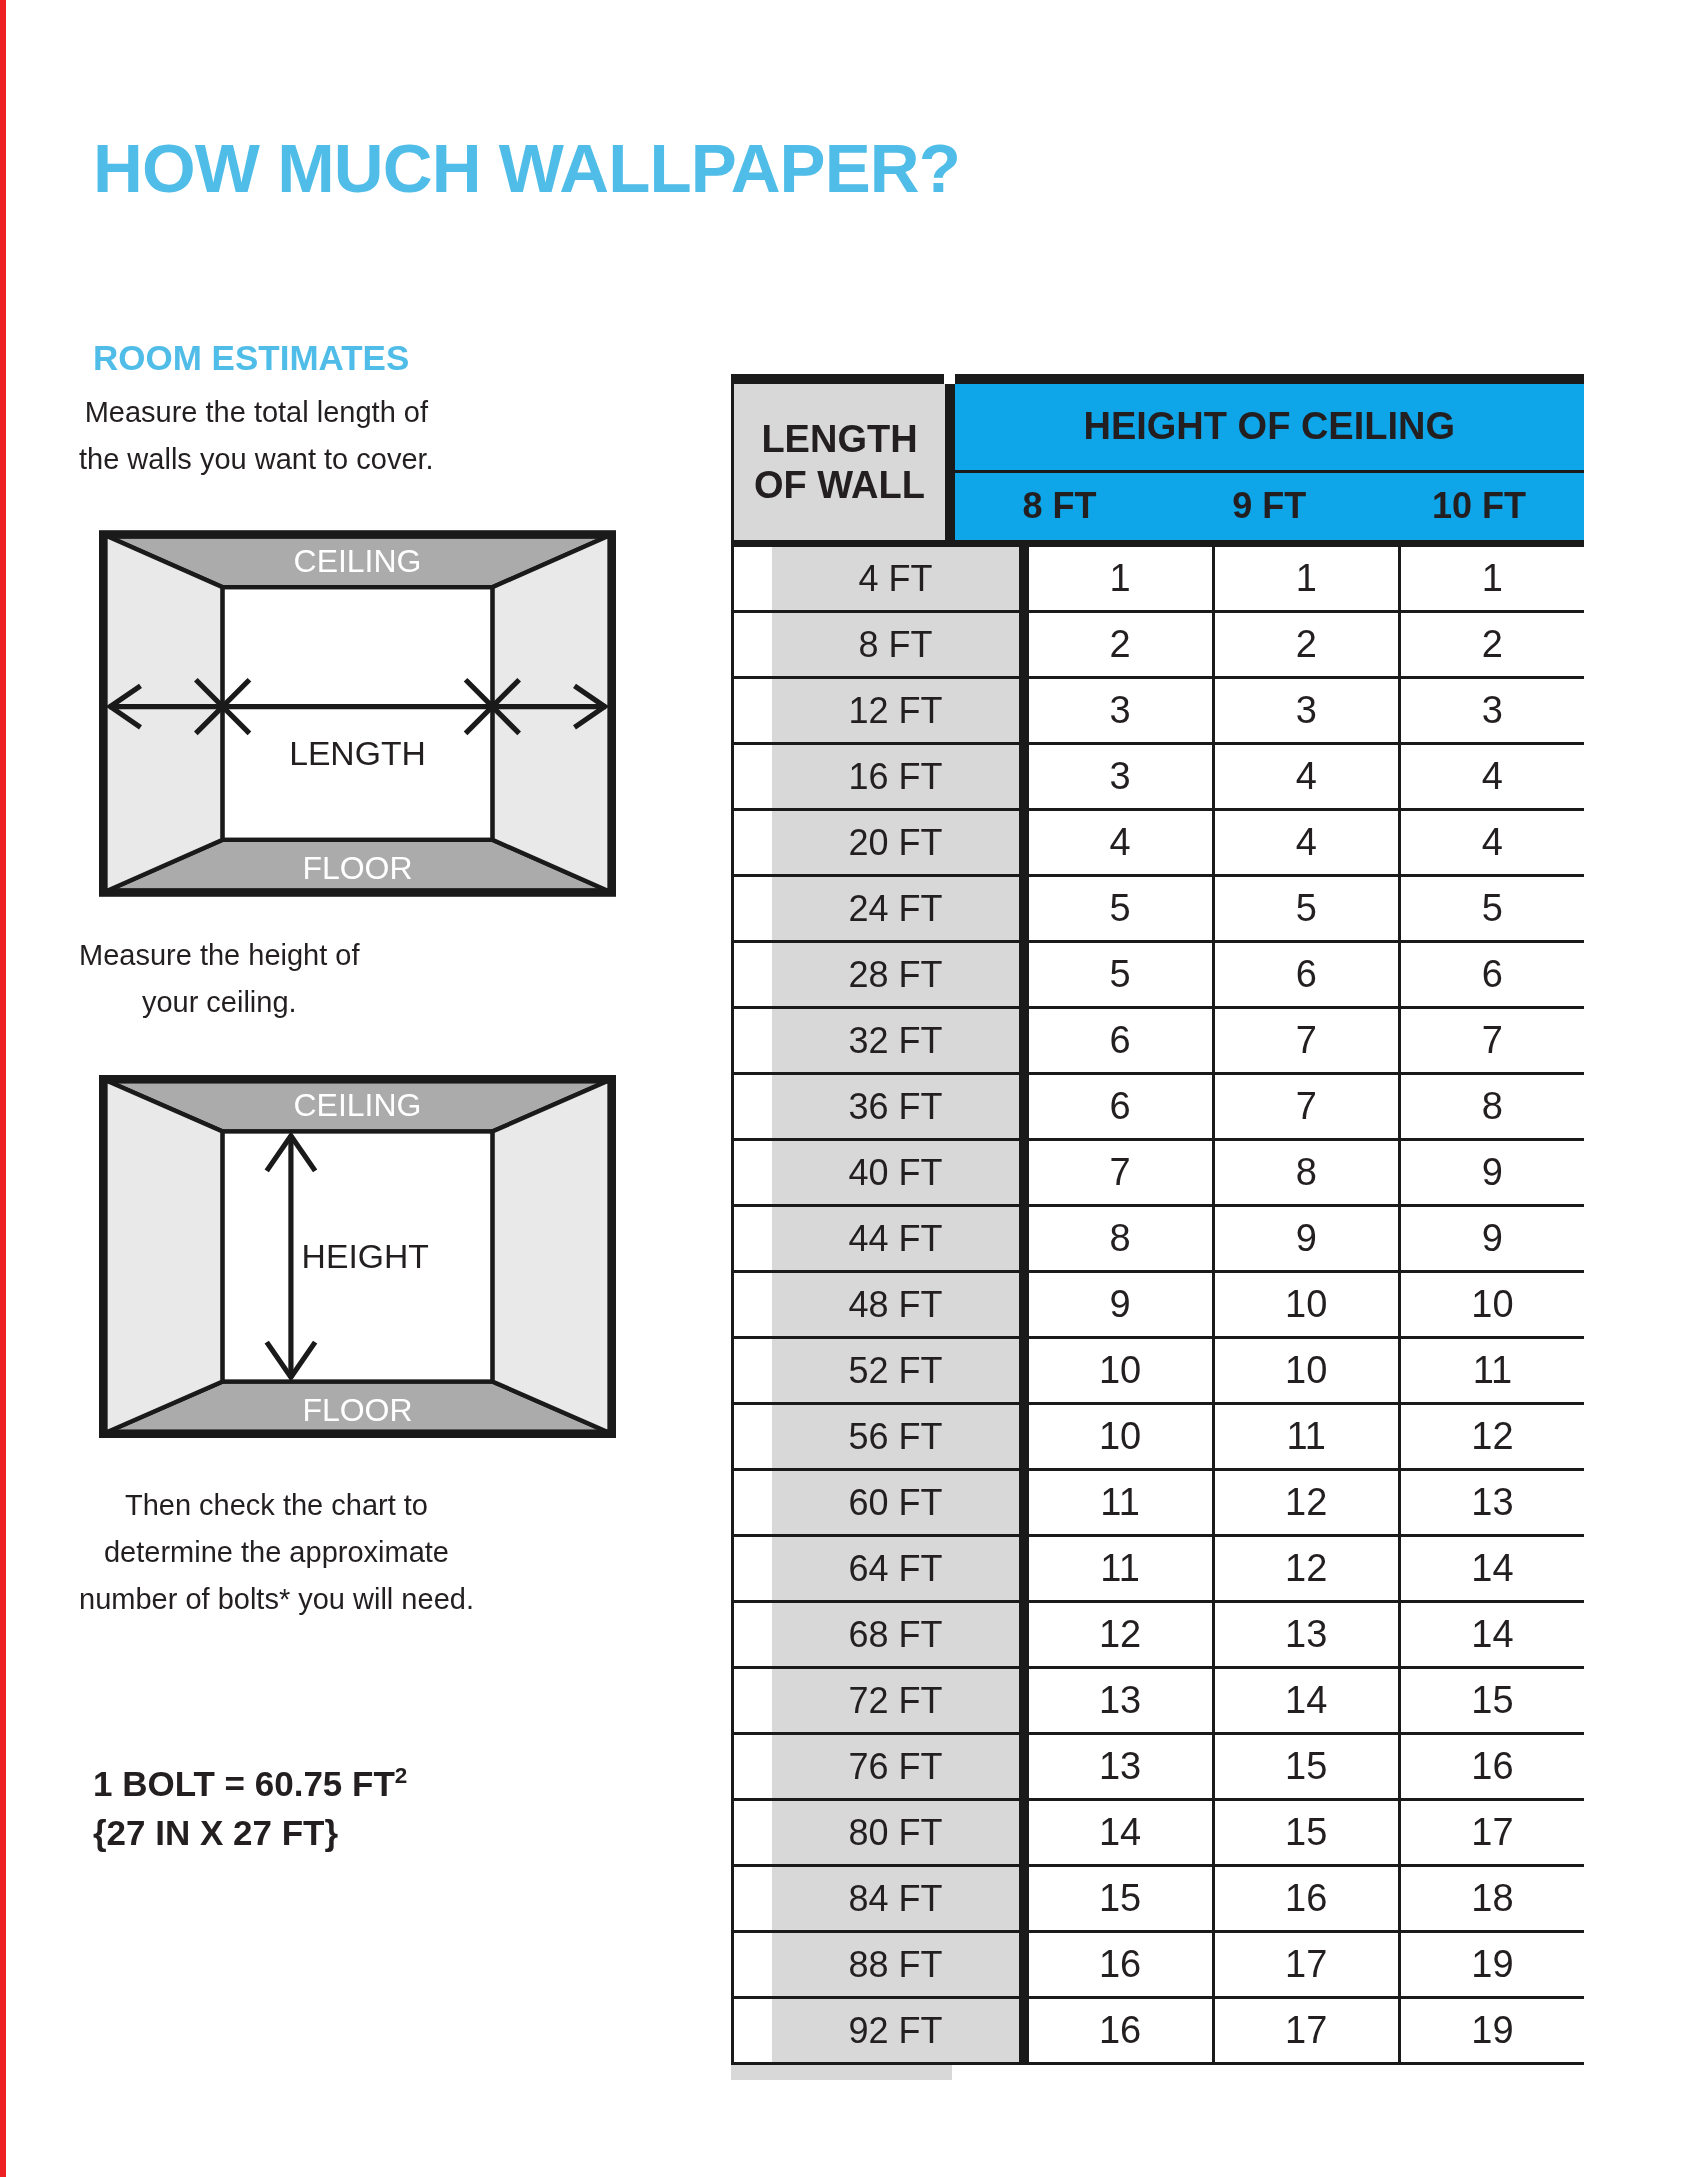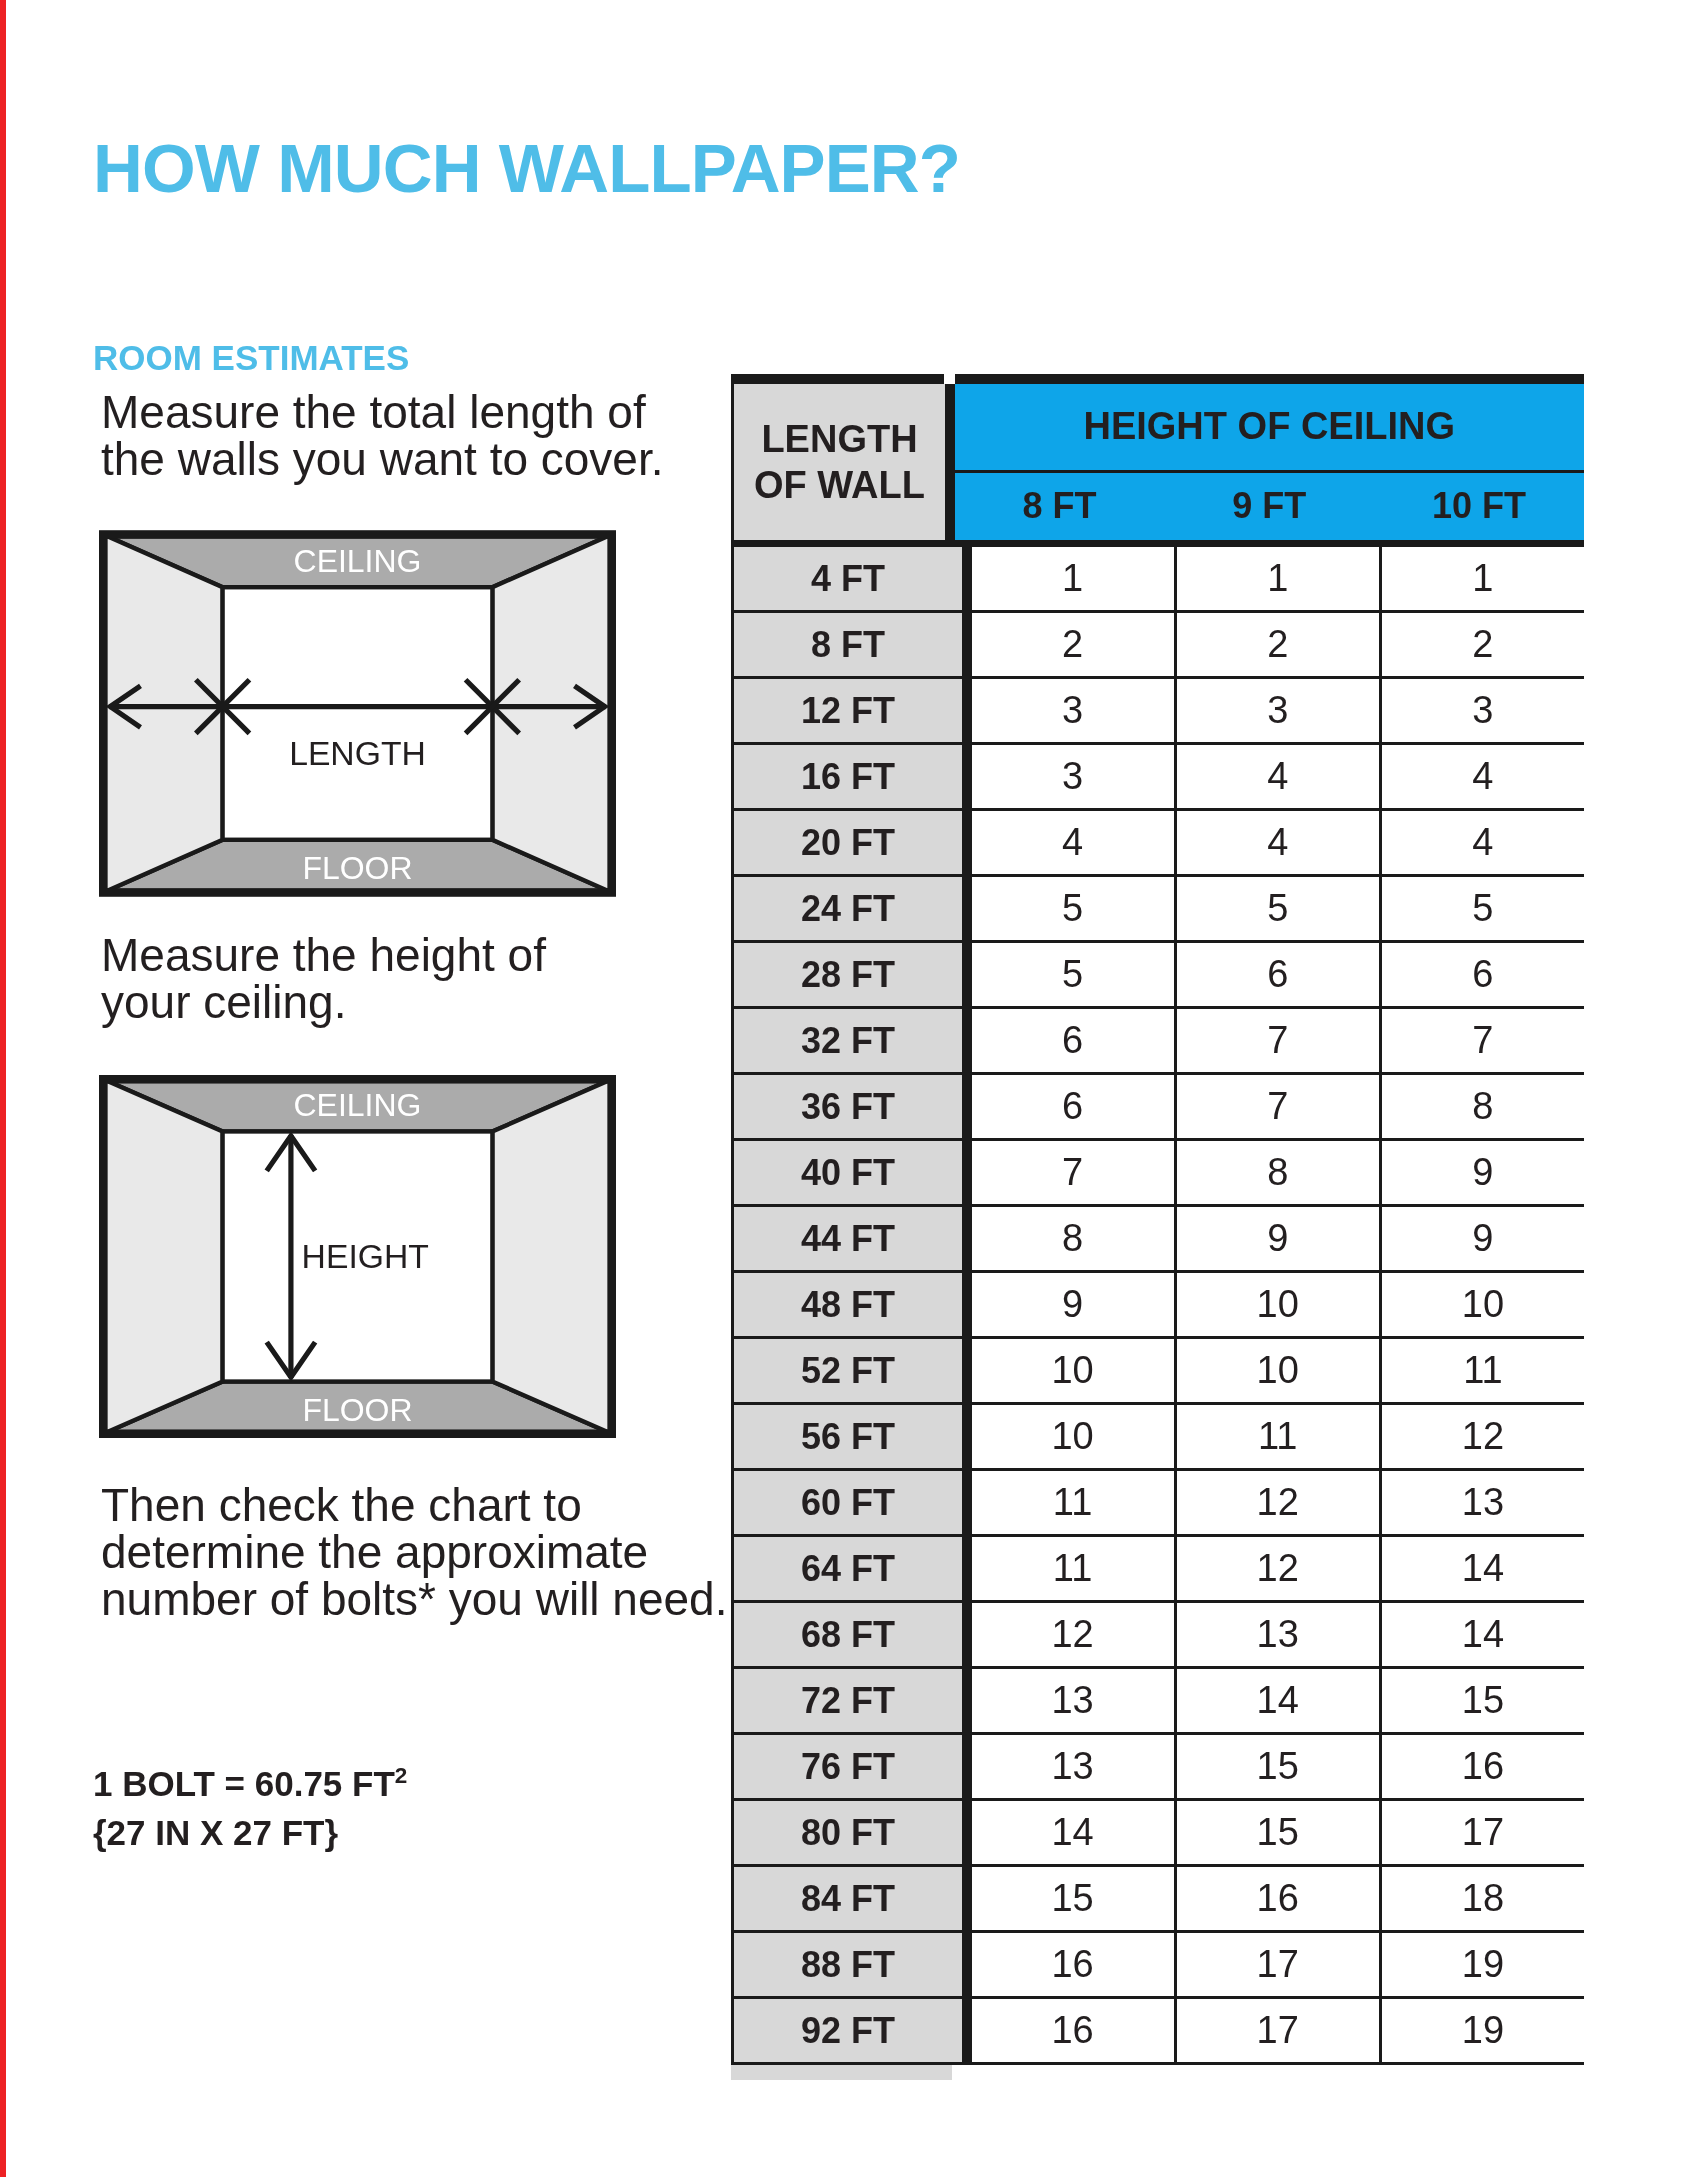--- a/index.html
+++ b/index.html
@@ -5,21 +5,21 @@
   html,body{margin:0;padding:0;background:#ffffff;}
   .page{
     position:relative;width:1683px;height:2177px;background:#ffffff;overflow:hidden;
     font-family:"Liberation Sans", sans-serif;color:#231f20;
   }
   .edge-accent{position:absolute;left:0;top:0;width:6px;height:2177px;background:#ed2124;}
   .page-title{position:absolute;left:93px;top:83px;font-size:69px;font-weight:bold;color:#4fbde8;letter-spacing:-0.9px;white-space:nowrap;}
   .section-heading{position:absolute;font-size:35px;font-weight:bold;color:#4fbde8;white-space:nowrap;}
   .room-est{left:93px;top:318px;margin-top:20px;}
   .bolts-heading{left:731px;top:318px;width:853px;text-align:center;}
-  .para{position:absolute;left:101px;font-size:46px;line-height:47px;color:#231f20;}
+  .para{position:absolute;left:79px;font-size:29px;line-height:47px;color:#231f20;text-align:center;}
   .p1{top:389px;}
   .p2{top:932px;}
   .p3{top:1482px;}
   .footnote{position:absolute;left:93px;top:1732px;font-size:35px;line-height:48px;font-weight:bold;}
   .footnote .indent{padding-left:28px;}
   .boltinfo{position:absolute;left:93px;top:1759px;font-size:35px;line-height:49px;font-weight:bold;}
   .boltinfo sup{font-size:22.5px;vertical-align:super;line-height:0;}
   .diagram{position:absolute;left:99px;width:465px;}
   .diag1{top:530px;height:367px;}
   .diag2{top:1075px;height:363px;}
@@ -30,21 +30,21 @@
   .t-body{border-left:3.5px solid #1a1a1a;}
   .t-header-row{display:flex;height:156px;}
   .cell-lenhdr{width:211px;flex:none;background:#d8d8d8;display:flex;flex-direction:column;justify-content:center;align-items:center;font-weight:bold;font-size:38px;line-height:46px;}
   .vdivider{width:9.5px;flex:none;background:#1a1a1a;}
   .hdr-right{flex:1;display:flex;flex-direction:column;background:#0ea5e9;}
   .group-hdr{height:86px;border-bottom:3.5px solid #1a1a1a;display:flex;align-items:center;justify-content:center;font-weight:bold;font-size:38px;}
   .sub-hdrs{flex:1;display:flex;}
   .sub-hdr{width:33.333%;display:flex;align-items:center;justify-content:center;font-weight:bold;font-size:36px;}
   .thick-sep{height:7.8px;background:#1a1a1a;}
   .t-row{display:flex;height:66px;box-sizing:border-box;border-bottom:3.5px solid #1a1a1a;}
-  .cell-len{width:228px;flex:none;background:#d8d8d8;display:flex;align-items:center;justify-content:center;font-weight:bold;font-size:36px;}
+  .cell-len{width:247px;flex:none;background:#d8d8d8;display:flex;align-items:center;justify-content:center;font-weight:normal;font-size:36px;margin-left:38px;}
   .cell-val{flex:1;background:#ffffff;display:flex;align-items:center;justify-content:center;font-size:38px;}
   .cell-val.sep{border-right:3.5px solid #1a1a1a;}
   .gray-stub{width:221px;height:14.7px;background:#d8d8d8;}
   
   .diag text{font-family:"Liberation Sans", sans-serif;}
 </style>
 </head>
 <body>
 
 <div class="page">

